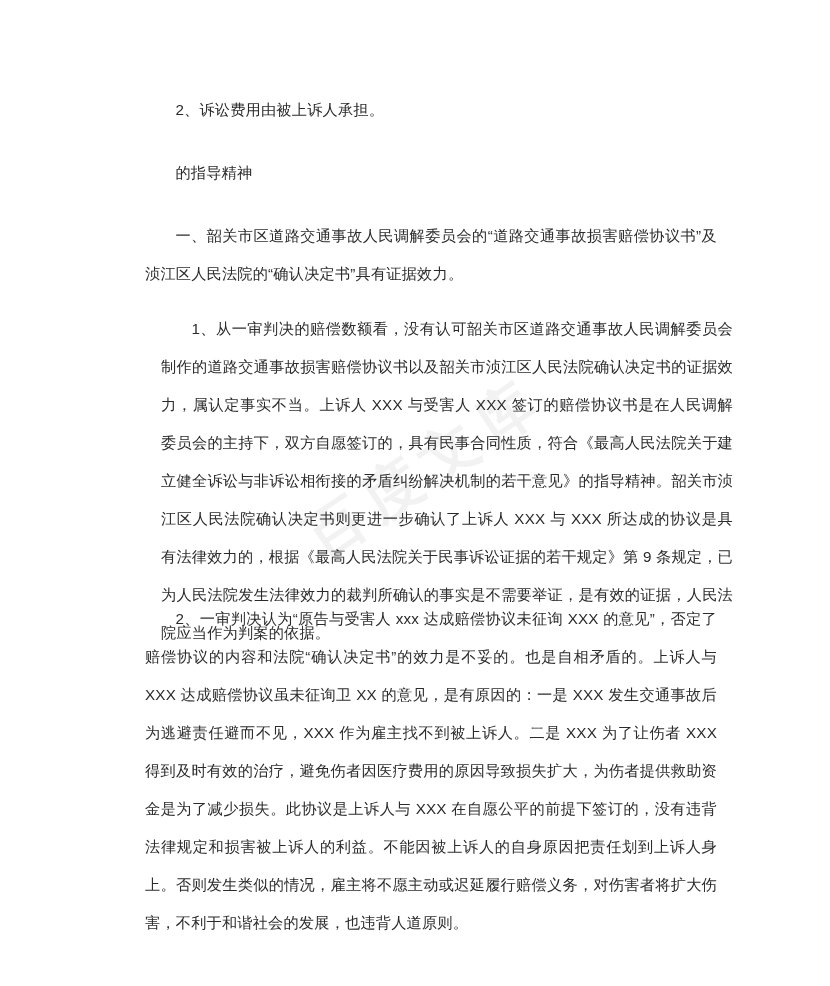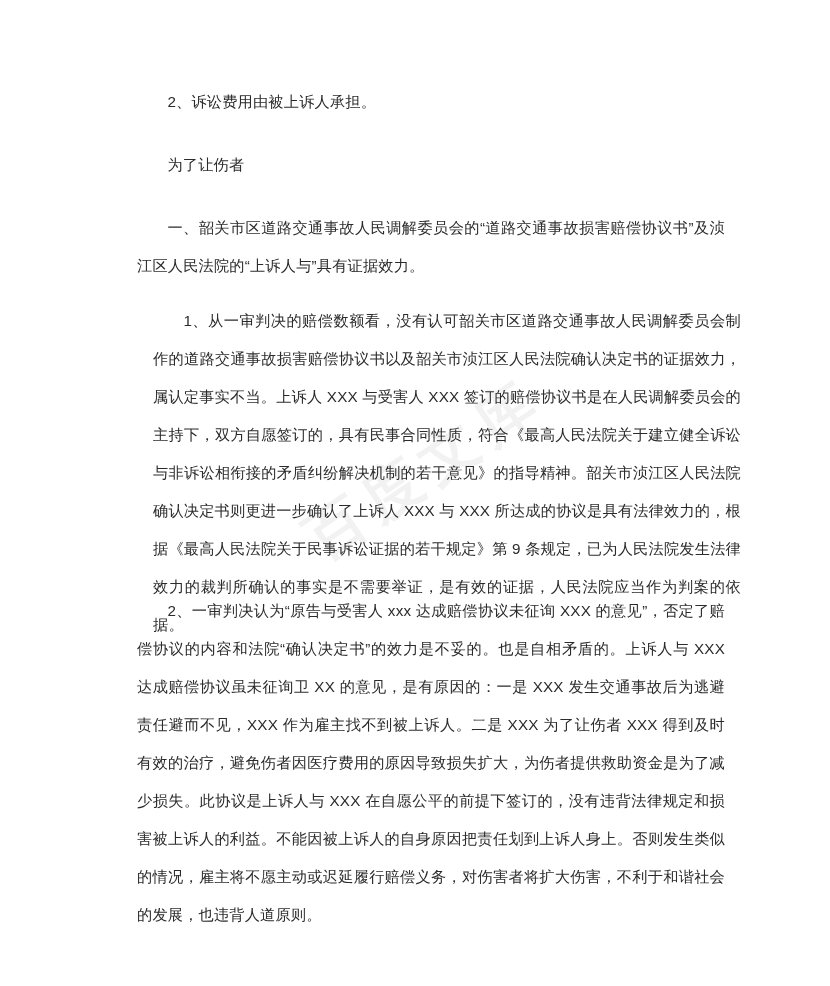--- a/index.html
+++ b/index.html
@@ -52,21 +52,21 @@
   }
 
   .doc-body {
     position: absolute;
     left: 133px;
     top: 0;
     width: 596px;
   }
 
   p.para {
-    margin: 4px;
+    margin: 12px;
     color: #2b2b2b;
     font-size: 15.2px;
     line-height: 38px;
     text-align: justify;
     text-justify: inter-ideograph;
     letter-spacing: 0.2px;
     word-break: break-word;
   }
 
   p.indent {
@@ -90,25 +90,25 @@
   </div>
 
   <div class="content">
     <div class="doc-body">
 
       <div class="blk-claim2">
         <p class="para indent">2、诉讼费用由被上诉人承担。</p>
       </div>
 
       <div class="blk-heading">
-        <p class="para indent">为了让伤者</p>
+        <p class="para indent">的指导精神</p>
       </div>
 
       <div class="blk-section1">
-        <p class="para indent">一、韶关市区道路交通事故人民调解委员会的“道路交通事故损害赔偿协议书”及浈江区人民法院的“上诉人与”具有证据效力。</p>
+        <p class="para indent">一、韶关市区道路交通事故人民调解委员会的“道路交通事故损害赔偿协议书”及浈江区人民法院的“确认决定书”具有证据效力。</p>
       </div>
 
       <div class="blk-item1">
         <p class="para indent">1、从一审判决的赔偿数额看，没有认可韶关市区道路交通事故人民调解委员会制作的道路交通事故损害赔偿协议书以及韶关市浈江区人民法院确认决定书的证据效力，属认定事实不当。上诉人 XXX 与受害人 XXX 签订的赔偿协议书是在人民调解委员会的主持下，双方自愿签订的，具有民事合同性质，符合《最高人民法院关于建立健全诉讼与非诉讼相衔接的矛盾纠纷解决机制的若干意见》的指导精神。韶关市浈江区人民法院确认决定书则更进一步确认了上诉人 XXX 与 XXX 所达成的协议是具有法律效力的，根据《最高人民法院关于民事诉讼证据的若干规定》第 9 条规定，已为人民法院发生法律效力的裁判所确认的事实是不需要举证，是有效的证据，人民法院应当作为判案的依据。</p>
       </div>
 
       <div class="blk-item2">
         <p class="para indent">2、一审判决认为“原告与受害人 xxx 达成赔偿协议未征询 XXX 的意见”，否定了赔偿协议的内容和法院“确认决定书”的效力是不妥的。也是自相矛盾的。上诉人与 XXX 达成赔偿协议虽未征询卫 XX 的意见，是有原因的：一是 XXX 发生交通事故后为逃避责任避而不见，XXX 作为雇主找不到被上诉人。二是 XXX 为了让伤者 XXX 得到及时有效的治疗，避免伤者因医疗费用的原因导致损失扩大，为伤者提供救助资金是为了减少损失。此协议是上诉人与 XXX 在自愿公平的前提下签订的，没有违背法律规定和损害被上诉人的利益。不能因被上诉人的自身原因把责任划到上诉人身上。否则发生类似的情况，雇主将不愿主动或迟延履行赔偿义务，对伤害者将扩大伤害，不利于和谐社会的发展，也违背人道原则。</p>
       </div>
 

